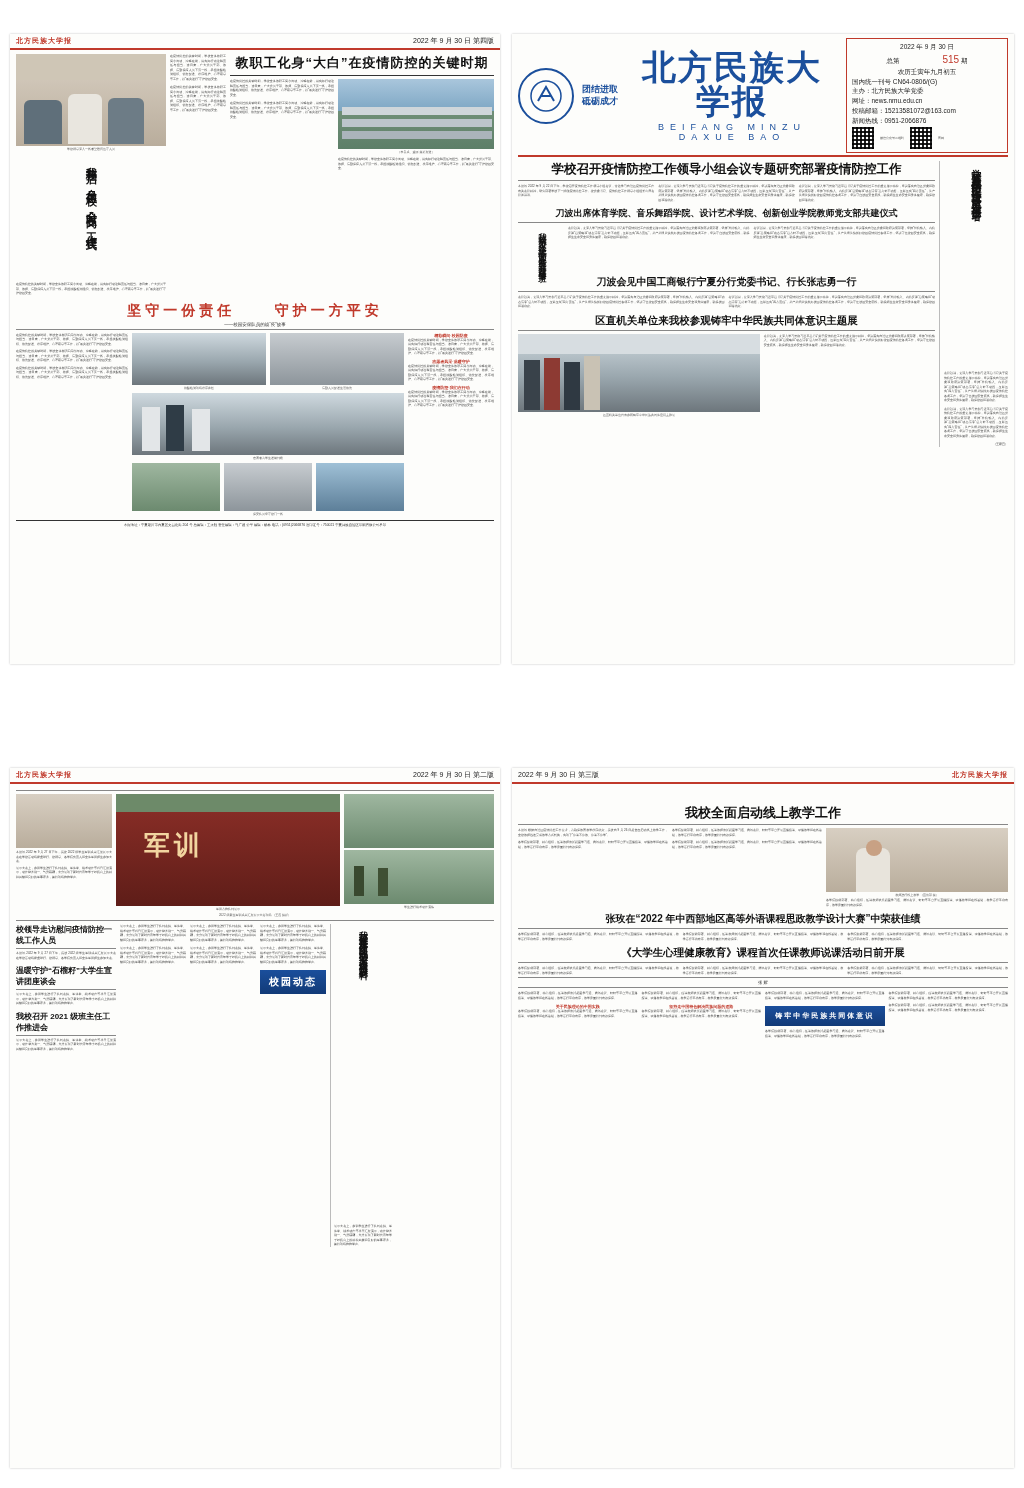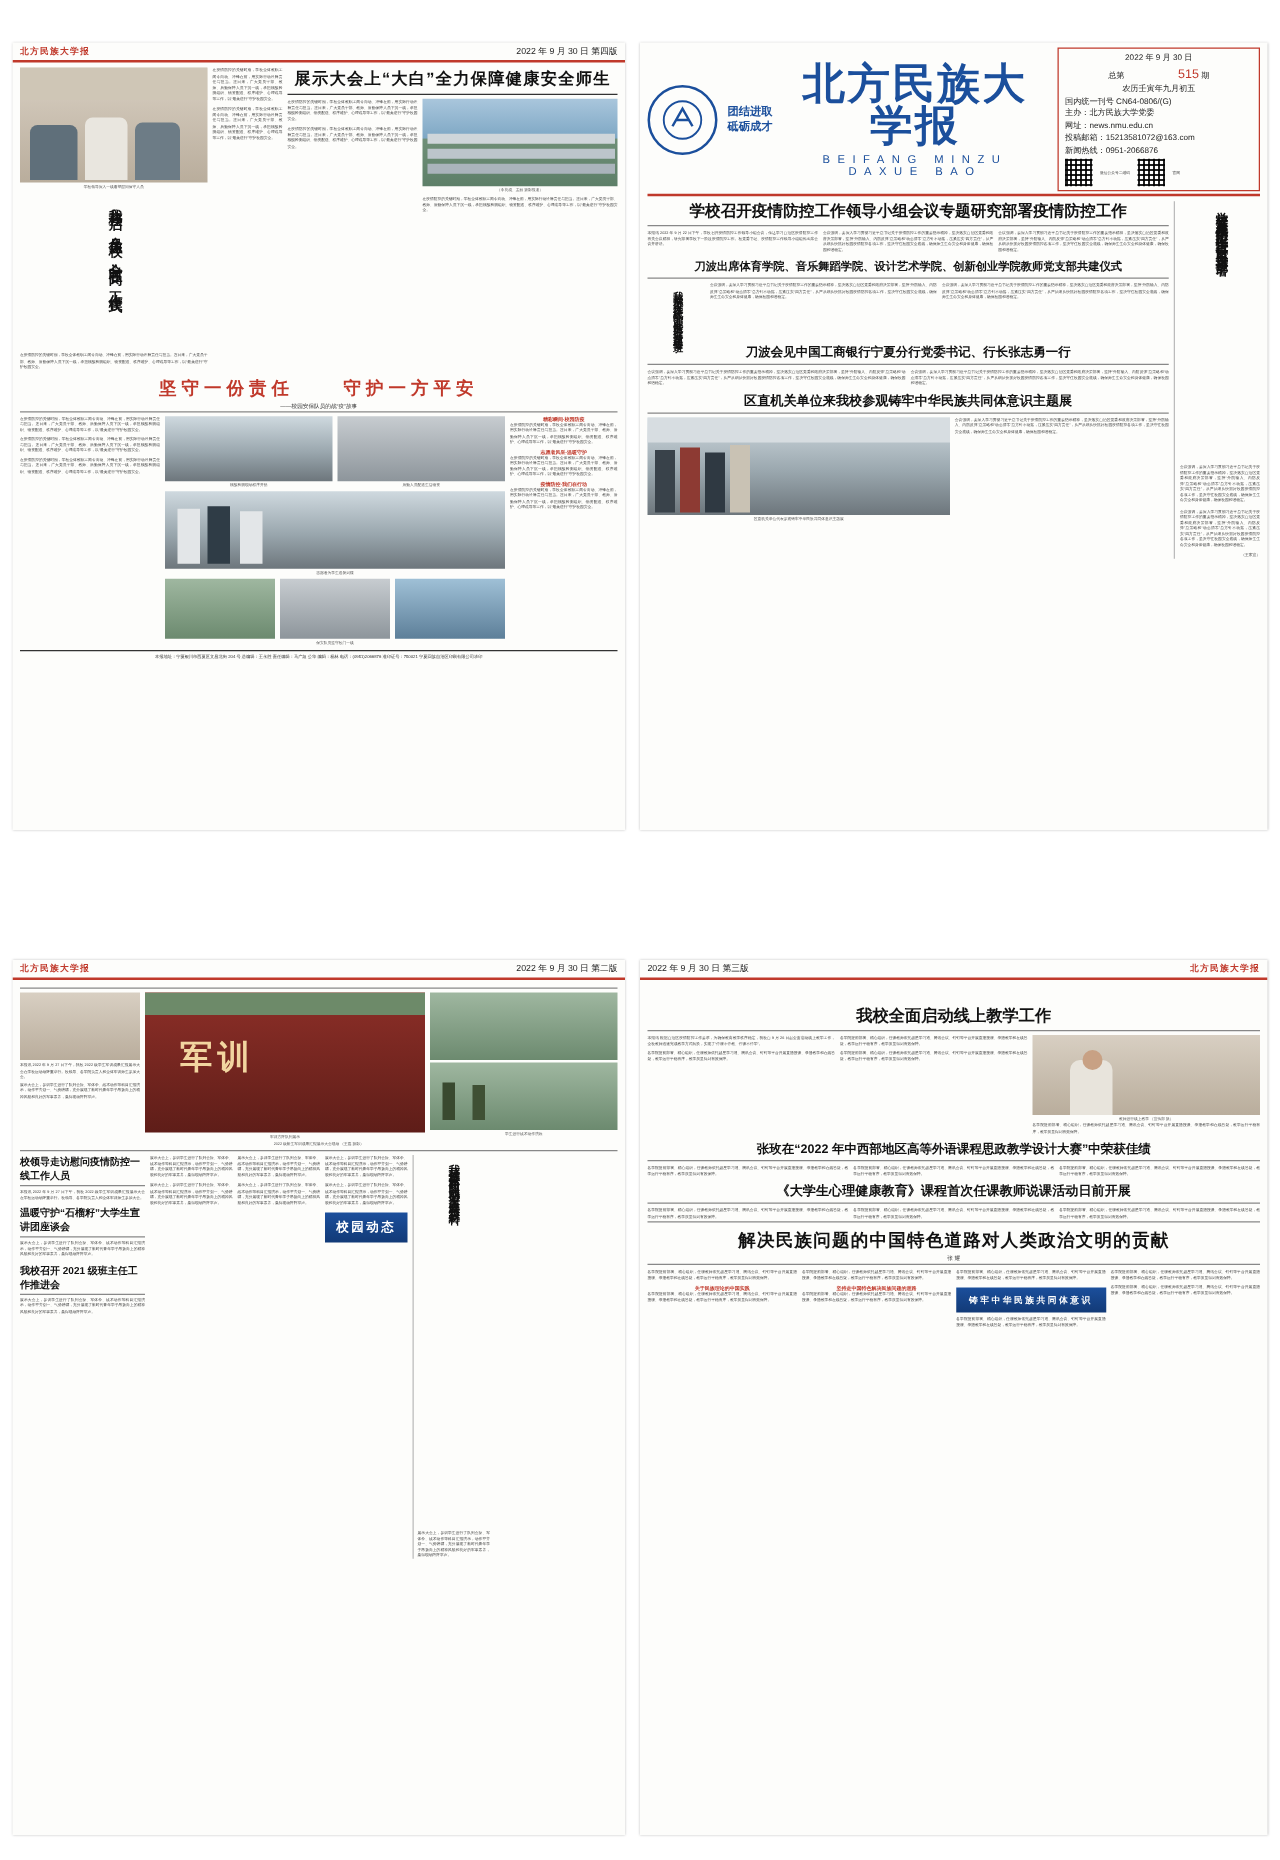--- a/index.html
+++ b/index.html
@@ -82,21 +82,21 @@
           </div>
           <div class="tiny" style="margin-top:4px;">在疫情防控的关键时期，学校全体教职工闻令而动、冲锋在前，用实际行动诠释责任与担当。连日来，广大党员干部、教师、后勤保障人员下沉一线，承担核酸检测组织、物资配送、秩序维护、心理疏导等工作，以“最美逆行”守护校园安全。</div>
         </div>
 
         <div style="width:56px;">
           <div class="tiny">在疫情防控的关键时期，学校全体教职工闻令而动、冲锋在前，用实际行动诠释责任与担当。连日来，广大党员干部、教师、后勤保障人员下沉一线，承担核酸检测组织、物资配送、秩序维护、心理疏导等工作，以“最美逆行”守护校园安全。</div>
           <div class="tiny" style="margin-top:4px;">在疫情防控的关键时期，学校全体教职工闻令而动、冲锋在前，用实际行动诠释责任与担当。连日来，广大党员干部、教师、后勤保障人员下沉一线，承担核酸检测组织、物资配送、秩序维护、心理疏导等工作，以“最美逆行”守护校园安全。</div>
         </div>
 
         <div style="flex:1;">
-          <div class="headline" style="font-size:13px;letter-spacing:1px;">展示大会上“大白”全力保障健康安全师生</div>
+          <div class="headline" style="font-size:13px;letter-spacing:1px;">教职工化身“大白”在疫情防控的关键时期</div>
           <div class="rule"></div>
           <div class="flexrow" style="margin-top:3px;">
             <div style="width:40%;">
               <div class="tiny">在疫情防控的关键时期，学校全体教职工闻令而动、冲锋在前，用实际行动诠释责任与担当。连日来，广大党员干部、教师、后勤保障人员下沉一线，承担核酸检测组织、物资配送、秩序维护、心理疏导等工作，以“最美逆行”守护校园安全。</div>
               <div class="tiny" style="margin-top:4px;">在疫情防控的关键时期，学校全体教职工闻令而动、冲锋在前，用实际行动诠释责任与担当。连日来，广大党员干部、教师、后勤保障人员下沉一线，承担核酸检测组织、物资配送、秩序维护、心理疏导等工作，以“最美逆行”守护校园安全。</div>
             </div>
             <div style="width:60%;">
               <div class="photo sky" style="height:70px;">
                 <div style="position:absolute;left:4px;top:28px;width:96%;height:8px;background:#cfd6da;"></div>
                 <div style="position:absolute;left:4px;top:40px;width:96%;height:8px;background:#bcc5cb;"></div>
@@ -379,21 +379,20 @@
       <div class="headline" style="font-size:10.5px;margin-top:5px;">《大学生心理健康教育》课程首次任课教师说课活动日前开展</div>
       <div class="rule-thin"></div>
       <div class="flexrow" style="margin-top:3px;">
         <div style="flex:1;" class="tiny">各学院提前部署、精心组织，任课教师依托超星学习通、腾讯会议、钉钉等平台开展直播授课、录播教学和在线答疑，教学运行平稳有序，教学质量得到有效保障。</div>
         <div style="flex:1;" class="tiny">各学院提前部署、精心组织，任课教师依托超星学习通、腾讯会议、钉钉等平台开展直播授课、录播教学和在线答疑，教学运行平稳有序，教学质量得到有效保障。</div>
         <div style="flex:1;" class="tiny">各学院提前部署、精心组织，任课教师依托超星学习通、腾讯会议、钉钉等平台开展直播授课、录播教学和在线答疑，教学运行平稳有序，教学质量得到有效保障。</div>
       </div>
 
       <div class="rule-thin"></div>
 
-      <div class="headline" style="font-size:14px;margin-top:6px;letter-spacing:1px;">解决民族问题的中国特色道路对人类政治文明的贡献</div>
       <div class="subtitle" style="margin-top:2px;">张 耀</div>
       <div class="rule-thin"></div>
 
       <div class="flexrow" style="margin-top:3px;">
         <div style="flex:1;">
           <div class="tiny">各学院提前部署、精心组织，任课教师依托超星学习通、腾讯会议、钉钉等平台开展直播授课、录播教学和在线答疑，教学运行平稳有序，教学质量得到有效保障。</div>
           <div class="redtitle" style="font-size:4px;margin-top:4px;">关于民族理论的中国实践</div>
           <div class="tiny">各学院提前部署、精心组织，任课教师依托超星学习通、腾讯会议、钉钉等平台开展直播授课、录播教学和在线答疑，教学运行平稳有序，教学质量得到有效保障。</div>
         </div>
         <div style="flex:1;">

